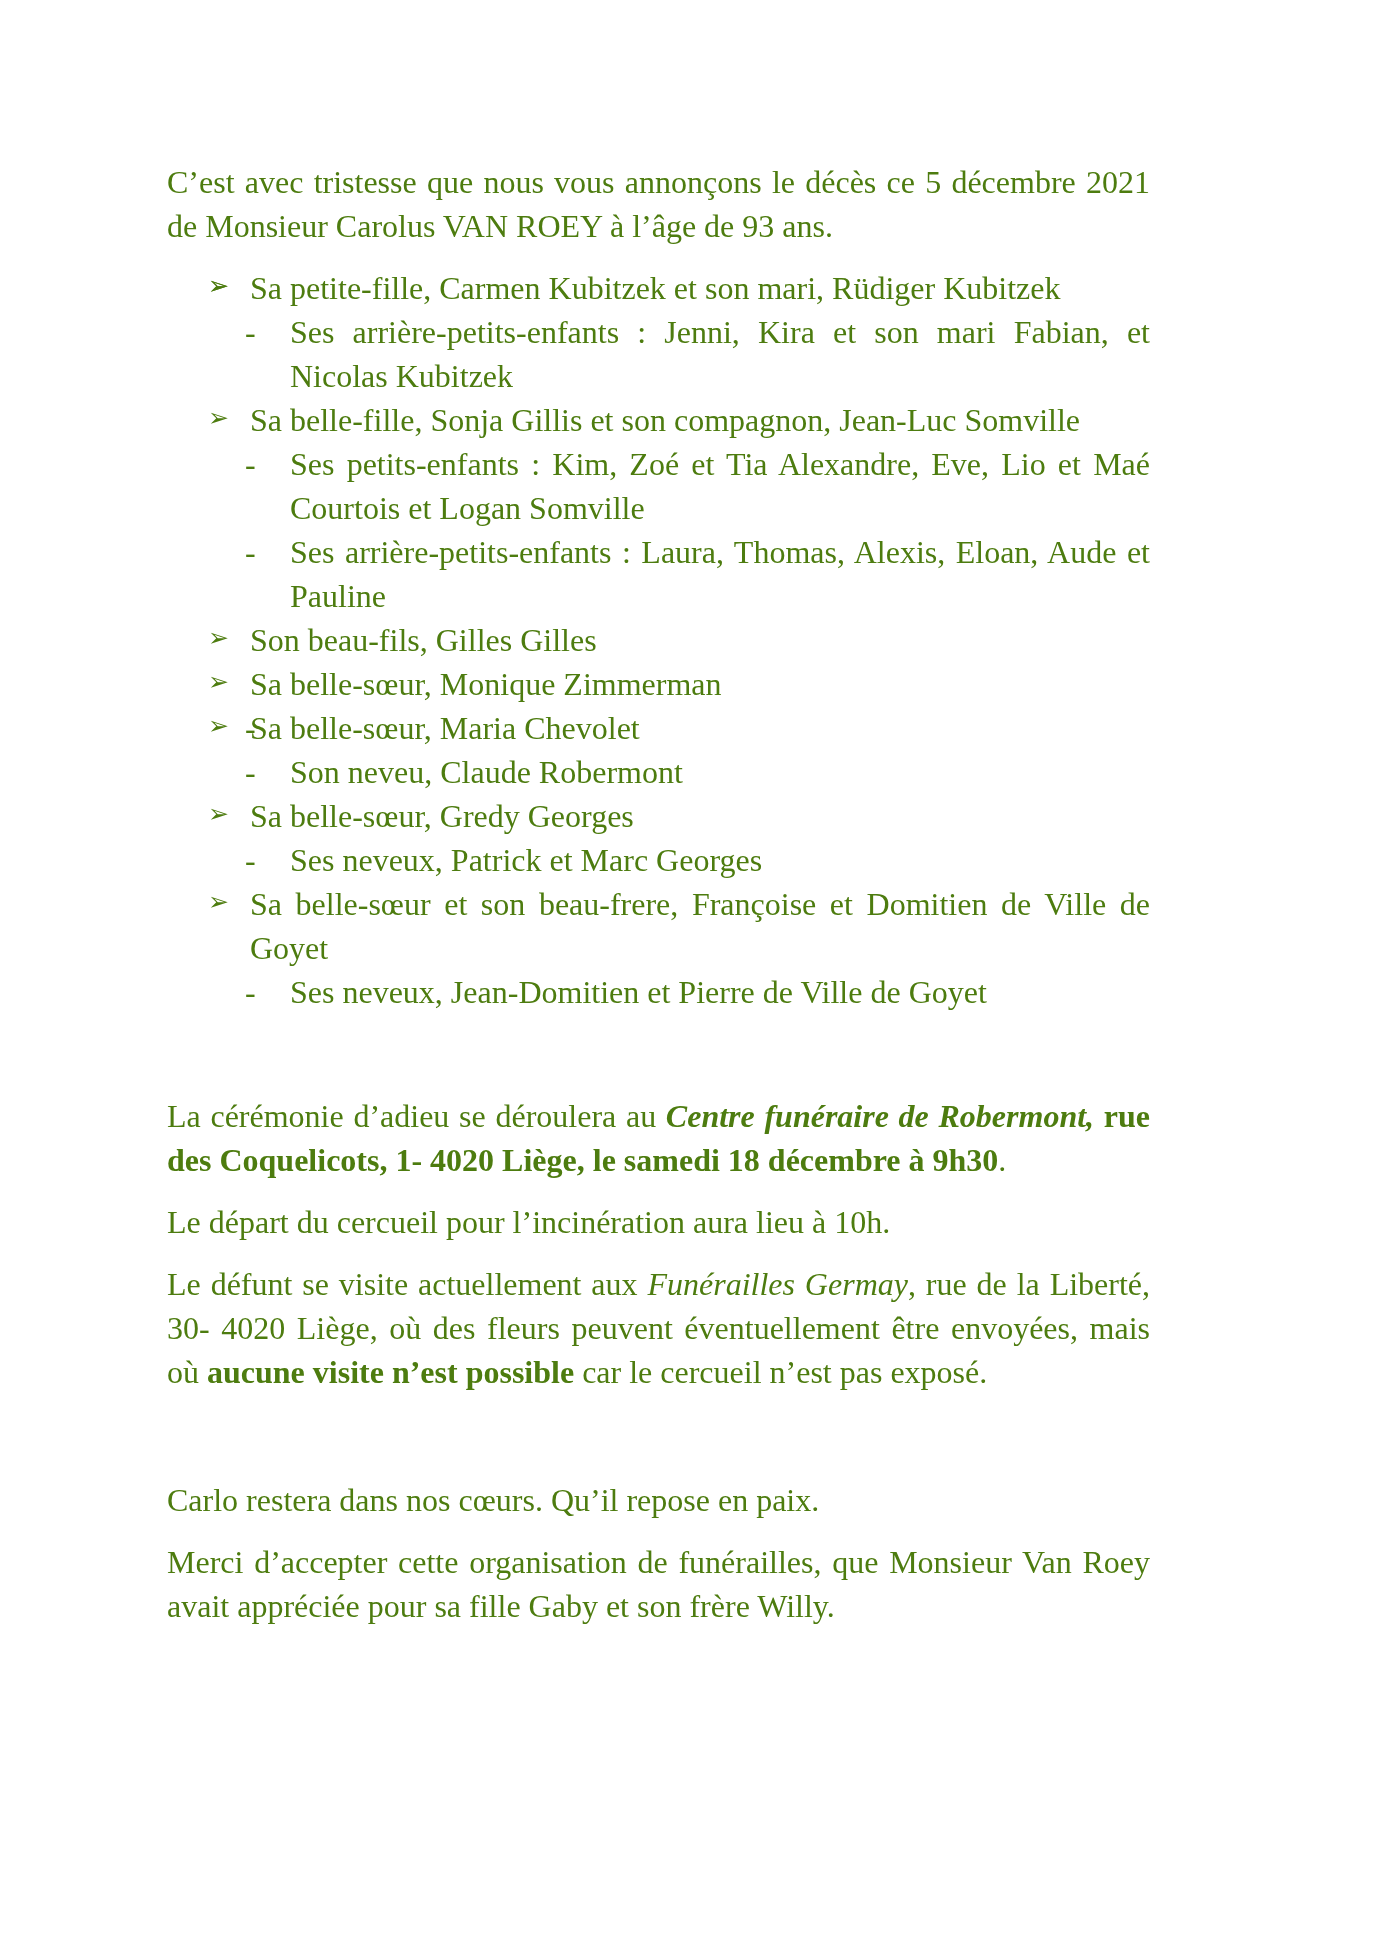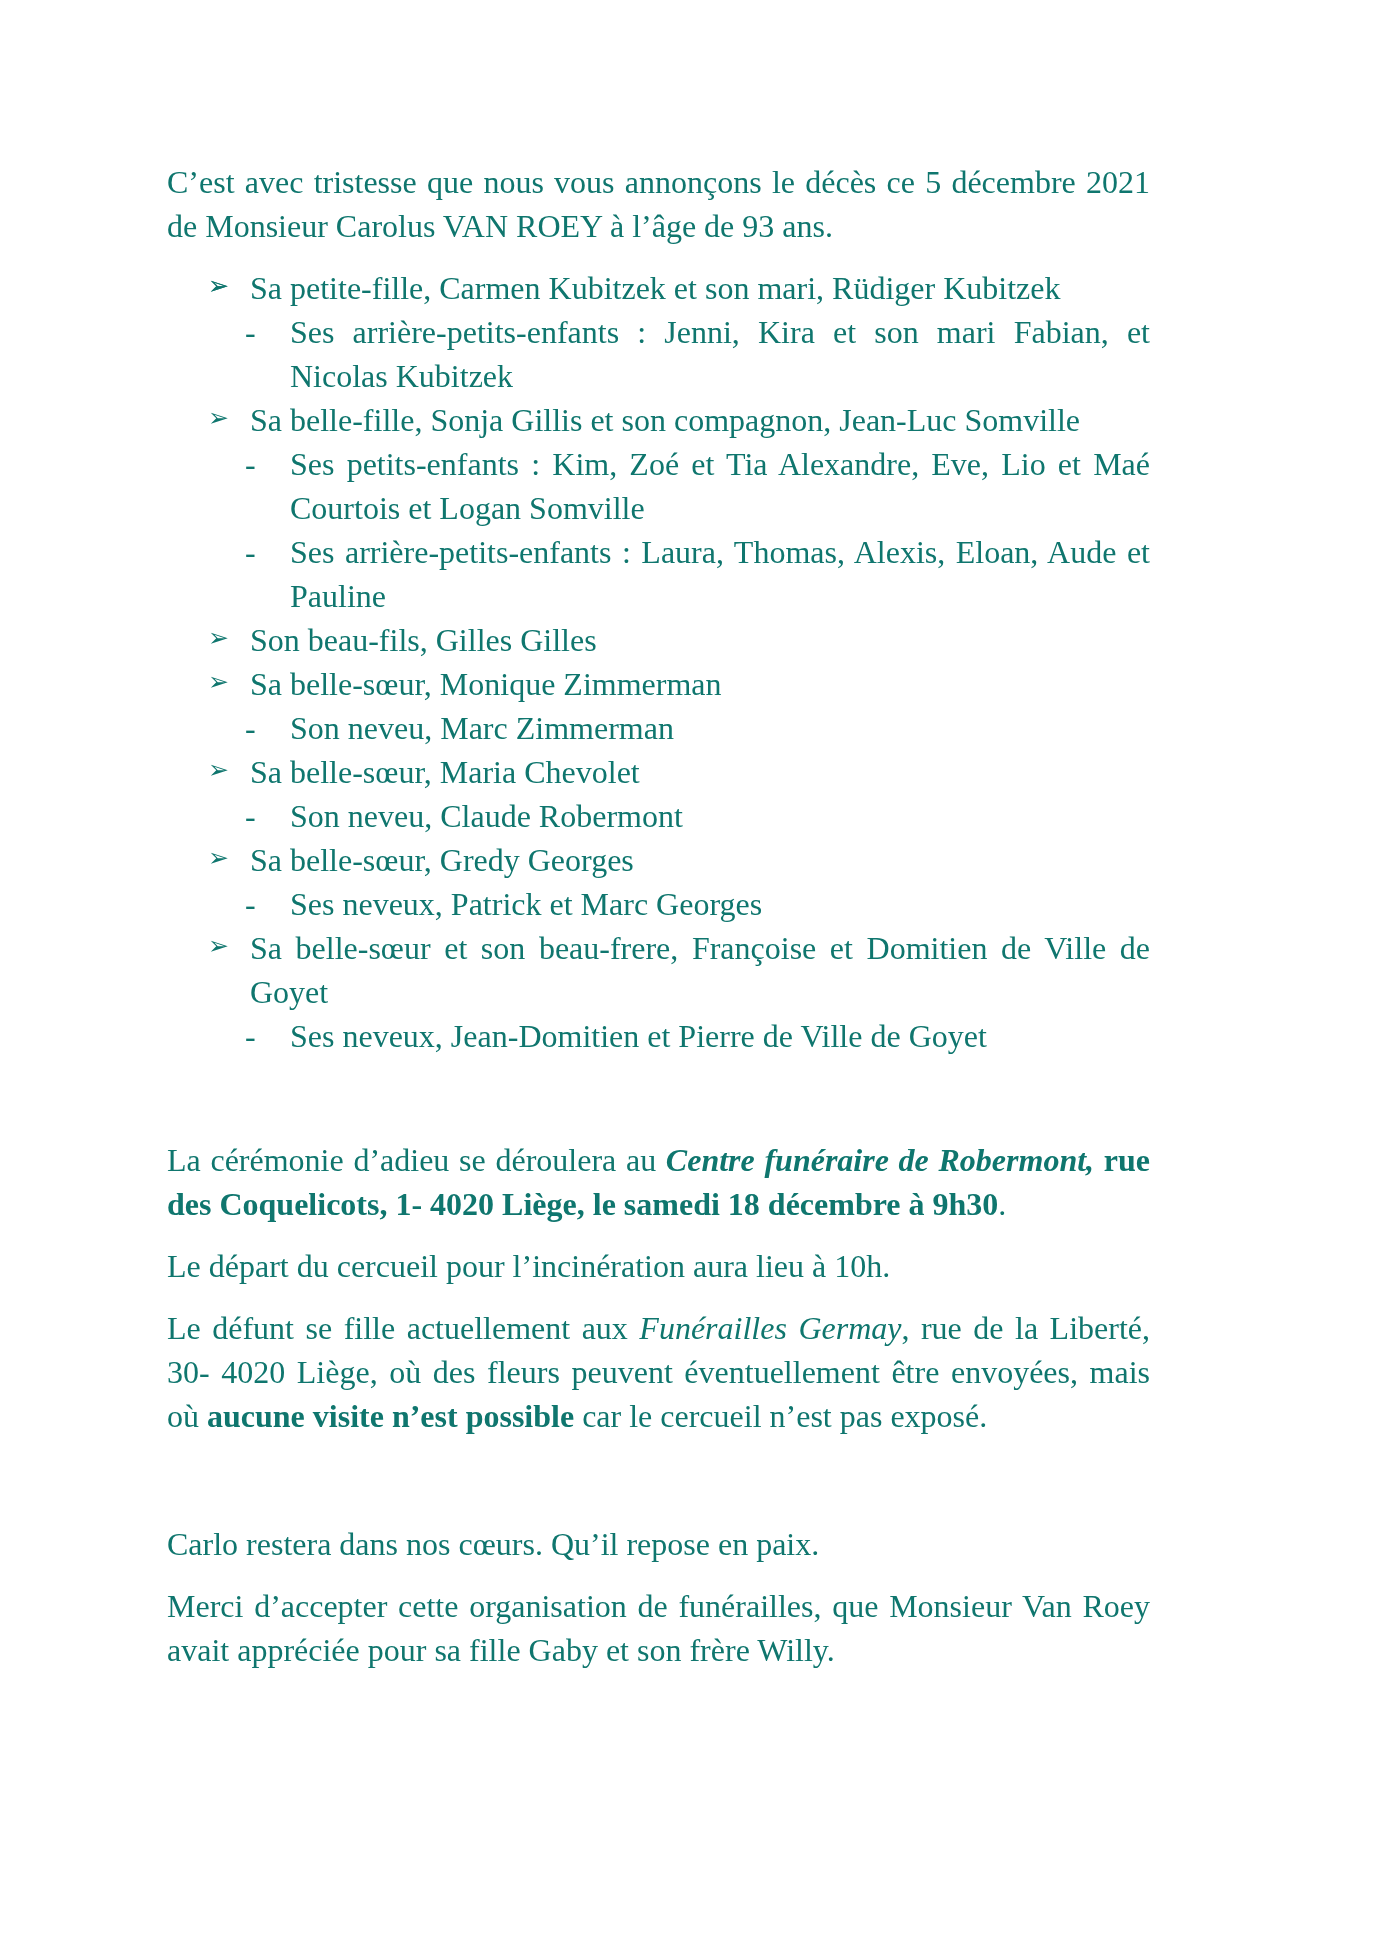--- a/index.html
+++ b/index.html
@@ -7,21 +7,21 @@
     padding: 0;
     background: #ffffff;
   }
   .page {
     position: relative;
     width: 1218px;
     min-height: 1949px;
     box-sizing: border-box;
     padding: 160px 68px 60px 167px;
     background: #ffffff;
-    color: #0f766e;
+    color: #4d7c0f;
     font-family: "Liberation Serif", "DejaVu Serif", serif;
     font-size: 32px;
     line-height: 44px;
   }
   .para {
     margin: 0 0 18px 0;
   }
   .justify {
     text-align: justify;
   }
@@ -84,35 +84,35 @@
     <li class="l1"><span class="arrow">➢</span><span class="li-text">Sa petite-fille, Carmen Kubitzek et son mari, Rüdiger Kubitzek</span></li>
     <li class="l2"><span class="dash">-</span><span class="li-text">Ses arrière-petits-enfants : Jenni, Kira et son mari Fabian, et Nicolas Kubitzek</span></li>
 
     <li class="l1"><span class="arrow">➢</span><span class="li-text">Sa belle-fille, Sonja Gillis et son compagnon, Jean-Luc Somville</span></li>
     <li class="l2"><span class="dash">-</span><span class="li-text">Ses petits-enfants : Kim, Zoé et Tia Alexandre, Eve, Lio et Maé Courtois et Logan Somville</span></li>
     <li class="l2"><span class="dash">-</span><span class="li-text">Ses arrière-petits-enfants : Laura, Thomas, Alexis, Eloan, Aude et Pauline</span></li>
 
     <li class="l1"><span class="arrow">➢</span><span class="li-text">Son beau-fils, Gilles Gilles</span></li>
 
     <li class="l1"><span class="arrow">➢</span><span class="li-text">Sa belle-sœur, Monique Zimmerman</span></li>
-    <li class="l2"><span class="dash">-</span><span class="li-text">Son neveu, Marc Zimmerman</span></li>
+    <li class="l2"><span class="dash">-</span></li>
 
     <li class="l1"><span class="arrow">➢</span><span class="li-text">Sa belle-sœur, Maria Chevolet</span></li>
     <li class="l2"><span class="dash">-</span><span class="li-text">Son neveu, Claude Robermont</span></li>
 
     <li class="l1"><span class="arrow">➢</span><span class="li-text">Sa belle-sœur, Gredy Georges</span></li>
     <li class="l2"><span class="dash">-</span><span class="li-text">Ses neveux, Patrick et Marc Georges</span></li>
 
     <li class="l1"><span class="arrow">➢</span><span class="li-text">Sa belle-sœur et son beau-frere, Françoise et Domitien de Ville de Goyet</span></li>
     <li class="l2"><span class="dash">-</span><span class="li-text">Ses neveux, Jean-Domitien et Pierre de Ville de Goyet</span></li>
   </ul>
 
   <p class="para justify gap-top"><span>La cérémonie d’adieu se déroulera au </span><strong class="bi">Centre funéraire de Robermont,</strong><strong> rue des Coquelicots, 1- 4020 Liège, le samedi 18 décembre à 9h30</strong><span>.</span></p>
 
   <p class="para">Le départ du cercueil pour l’incinération aura lieu à 10h.</p>
 
-  <p class="para justify"><span>Le défunt se fille actuellement aux </span><em>Funérailles Germay</em><span>, rue de la Liberté, 30- 4020 Liège, où des fleurs peuvent éventuellement être envoyées, mais où </span><strong>aucune visite n’est possible</strong><span> car le cercueil n’est pas exposé.</span></p>
+  <p class="para justify"><span>Le défunt se visite actuellement aux </span><em>Funérailles Germay</em><span>, rue de la Liberté, 30- 4020 Liège, où des fleurs peuvent éventuellement être envoyées, mais où </span><strong>aucune visite n’est possible</strong><span> car le cercueil n’est pas exposé.</span></p>
 
   <p class="para gap-top-lg">Carlo restera dans nos cœurs. Qu’il repose en paix.</p>
 
   <p class="para justify">Merci d’accepter cette organisation de funérailles, que Monsieur Van Roey avait appréciée pour sa fille Gaby et son frère Willy.</p>
 
 </div>
 
 </body></html>

